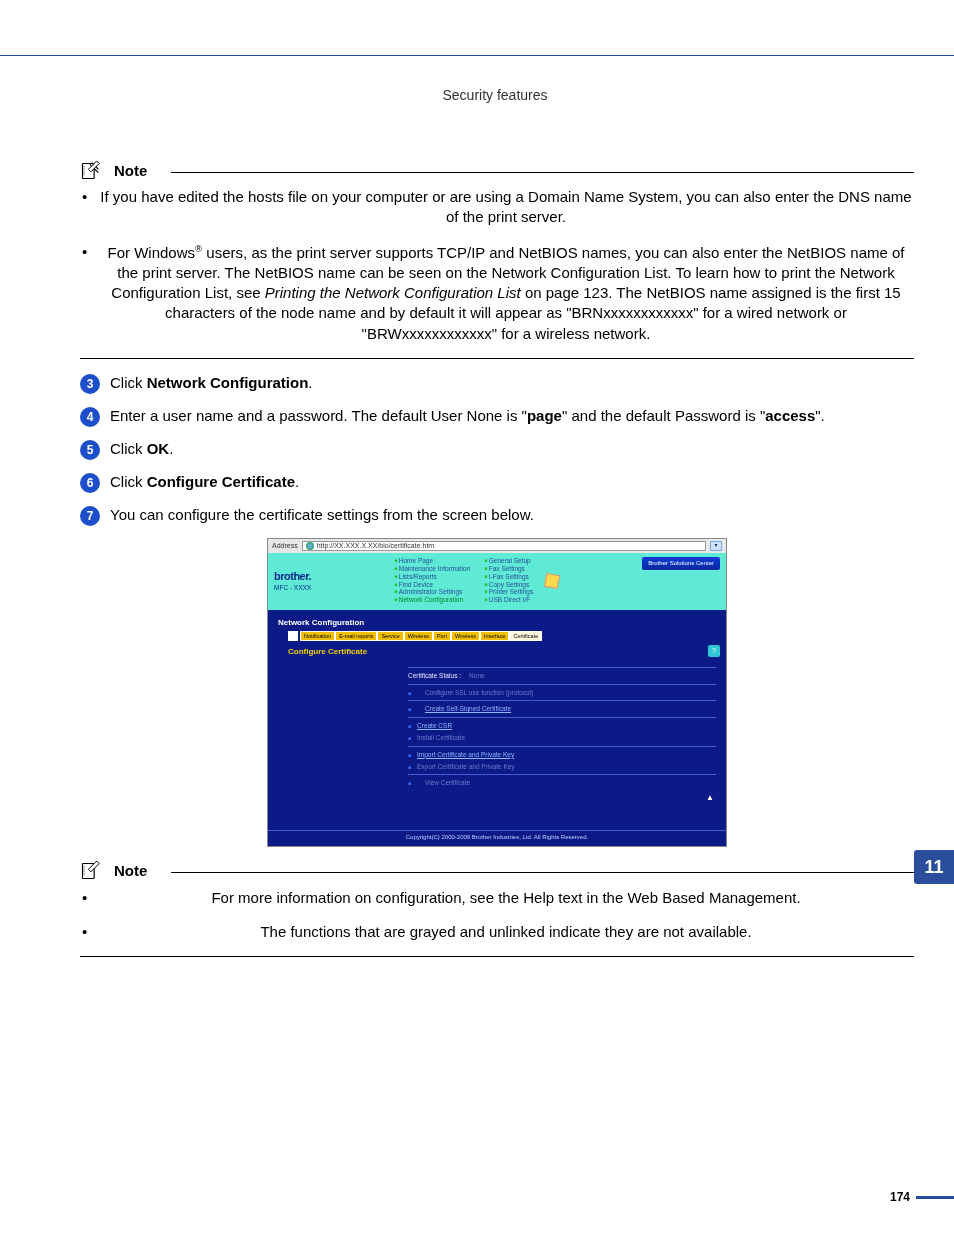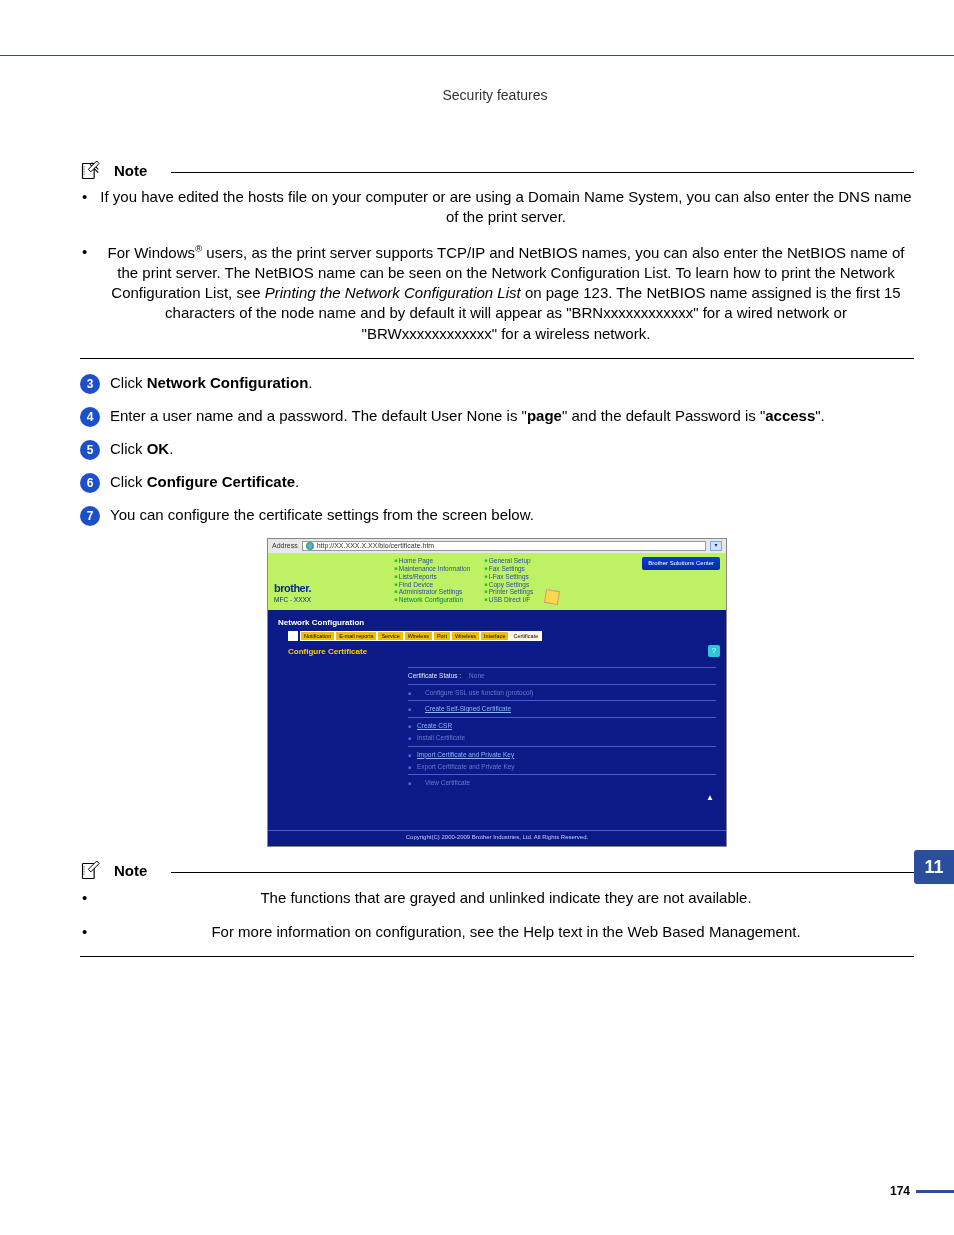--- a/index.html
+++ b/index.html
@@ -123,24 +123,24 @@
   }
   .embed .addr .dropdown {
     background: #cfe3ff;
     border: 1px solid #7aa9e8;
     width: 12px; height: 10px;
     color: #234;
     display: flex; align-items: center; justify-content: center;
     font-size: 6px;
   }
   .embed .topnav {
-    background: #bef264;
+    background: #5eead4;
     padding: 4px 6px 6px 6px;
     display: flex;
-    align-items: flex-end;
+    align-items: center;
     gap: 12px;
   }
   .embed .logo {
     color: #0a2a8a;
     font-weight: bold;
     font-size: 11px;
     letter-spacing: -0.5px;
   }
   .embed .model {
     color: #0a2a8a;
@@ -262,21 +262,21 @@
     font-size: 18px;
     font-weight: bold;
     display: flex;
     align-items: center;
     justify-content: center;
     border-radius: 3px 0 0 3px;
   }
   .page-number {
     position: absolute;
     right: 44px;
-    bottom: 36px;
+    bottom: 30px;
     font-size: 12px;
     font-weight: bold;
   }
   .page-number::after {
     content: "";
     position: absolute;
     right: -44px;
     top: 7px;
     width: 38px;
     height: 3px;
@@ -425,22 +425,22 @@
     <div class="note-head">
       <svg class="note-icon" viewBox="0 0 24 24">
         <rect x="3" y="3" width="14" height="18" rx="1" fill="none" stroke="#000" stroke-width="1.4"></rect>
         <line x1="5" y1="6" x2="5" y2="18" stroke="#000" stroke-width="0.8" stroke-dasharray="1 1"></line>
         <path d="M10 10 L20 0 L23 3 L13 13 Z" fill="#fff" stroke="#000" stroke-width="1.2"></path>
       </svg>
       <span class="note-label">Note</span>
       <span class="note-rule"></span>
     </div>
     <ul class="bullets">
+      <li>For more information on configuration, see the Help text in the Web Based Management.</li>
       <li>The functions that are grayed and unlinked indicate they are not available.</li>
-      <li>For more information on configuration, see the Help text in the Web Based Management.</li>
     </ul>
     <div class="note-rule-end"></div>
   </div>
 
 </div>
 
 <div class="side-tab">11</div>
 <div class="page-number">174</div>
 
 </body></html>

